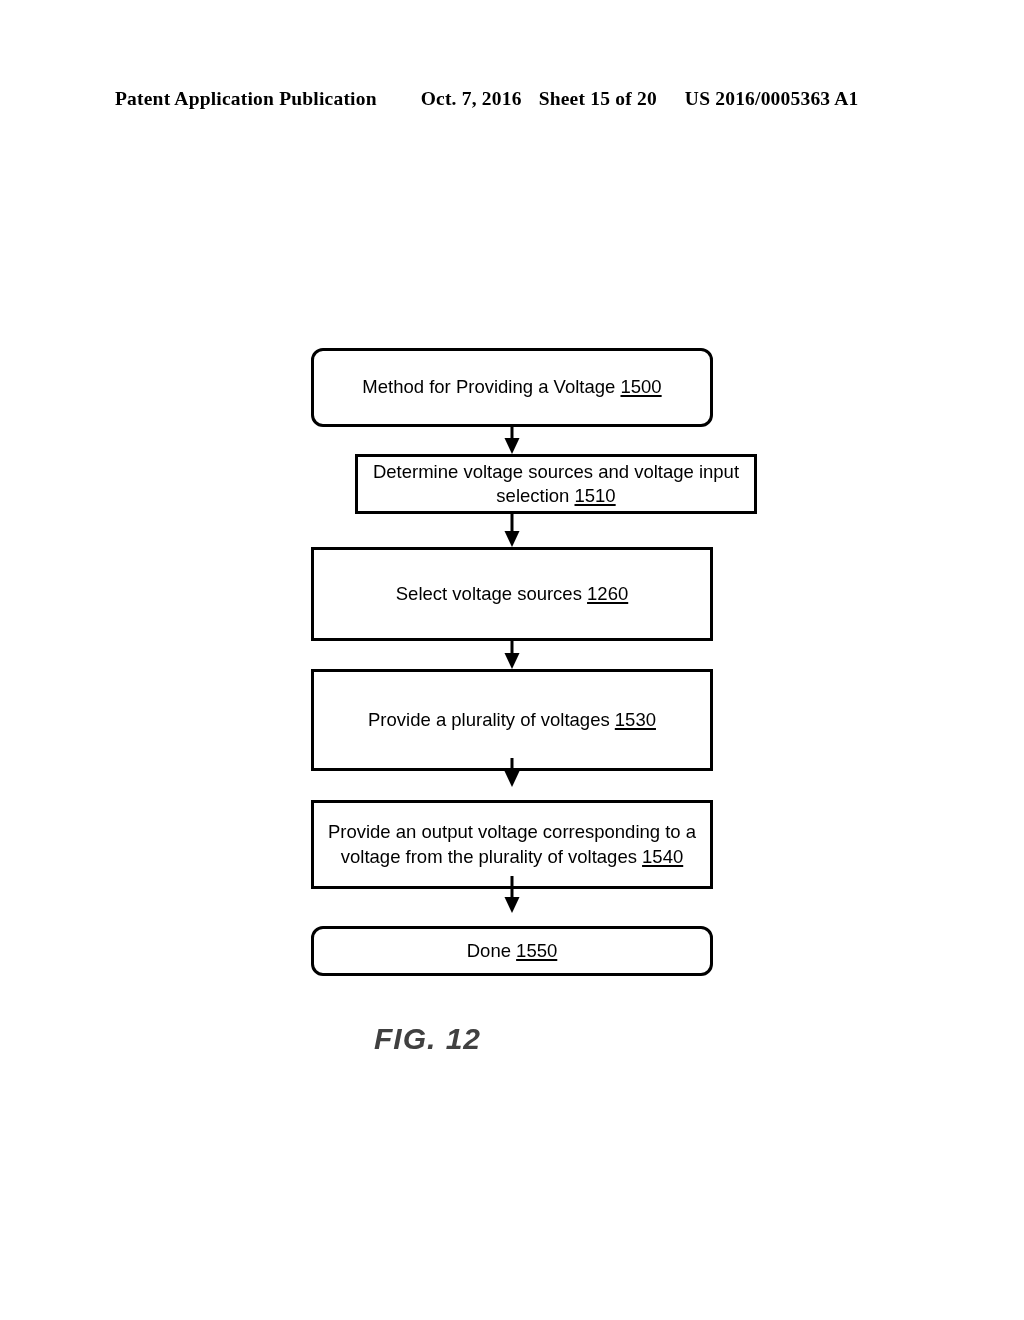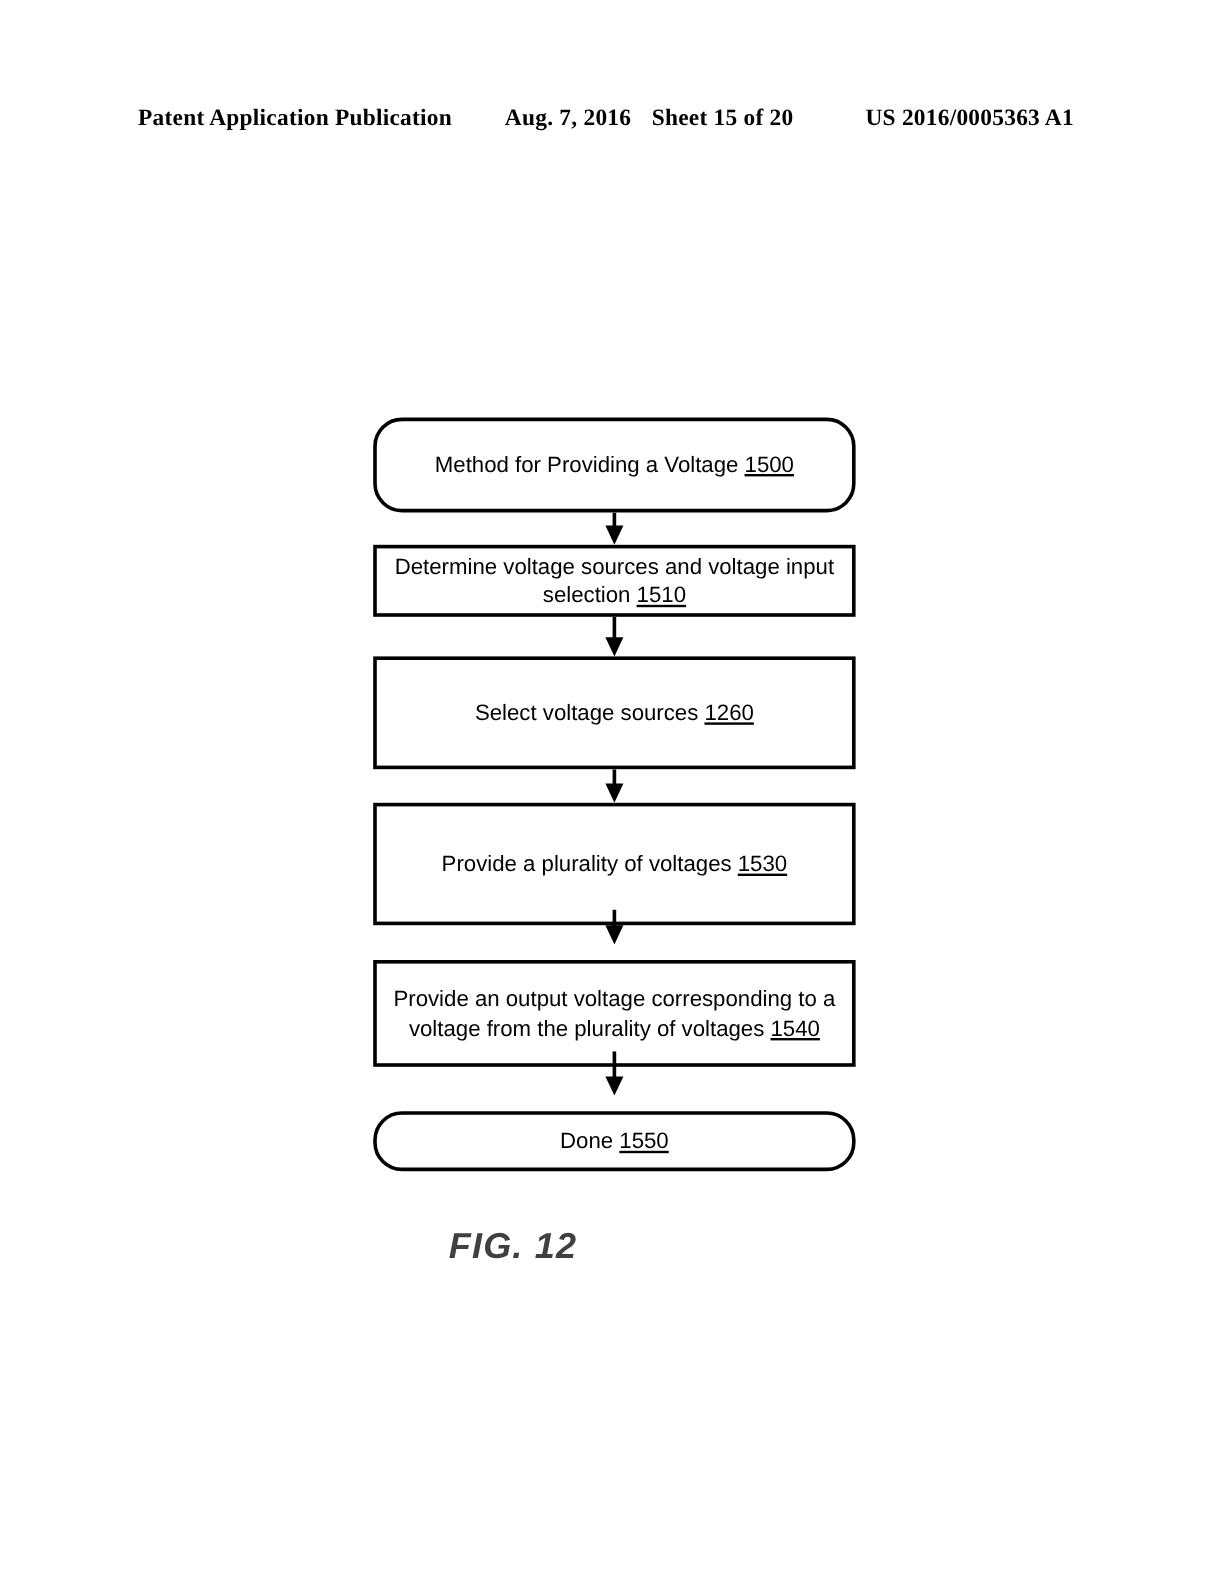--- a/index.html
+++ b/index.html
@@ -26,21 +26,21 @@
     font-family: "Liberation Serif", serif;
     font-weight: bold;
     font-size: 19.5px;
     letter-spacing: 0.2px;
     white-space: nowrap;
     display: flex;
     align-items: baseline;
   }
   .hdr-date     { margin-left: 44px; }
   .hdr-sheet    { margin-left: 17px; }
-  .hdr-docnum   { margin-left: 60px; }
+  .hdr-docnum   { margin-left: 28px; }
 
   
   #flowchart {
     position: absolute;
     left: 311px;
     top: 348px;
     width: 402px;
   }
 
   .node {
@@ -50,26 +50,26 @@
     background: #ffffff;
     display: flex;
     align-items: center;
     justify-content: center;
     text-align: center;
     font-family: "Liberation Sans", sans-serif;
     font-size: 18.5px;
     line-height: 1.30;
     color: #000000;
   }
-  .node.terminal { border-radius: 24px; }
+  .node.terminal { border-radius: 12px; }
   .node .node-text { padding: 0 10px; }
 
   
   .n0 { width: 402px; height: 79px;  margin-top: 0;   }
-  .n1 { width: 402px; height: 60px;  margin-top: 27px; }
+  .n1 { width: 402px; height: 60px;  margin-top: 27px; margin-left: 44px; }
   .n2 { width: 402px; height: 94px;  margin-top: 33px; }
   .n3 { width: 402px; height: 102px;  margin-top: 28px; }
   .n4 { width: 402px; height: 89px;  margin-top: 29px; }
   .n5 { width: 402px; height: 50px;  margin-top: 37px; }
 
   .n4 .node-text { padding: 0 4px; }
 
   
   .ref {
     text-decoration: underline;
@@ -106,21 +106,21 @@
     font-size: 30px;
     letter-spacing: 1px;
     color: #404040;
   }
 </style>
 </head>
 <body>
 
 <div class="page-header">
   <span>Patent Application Publication</span>
-  <span class="hdr-date">Aug. 7, 2016</span>
+  <span class="hdr-date">Oct. 7, 2016</span>
   <span class="hdr-sheet">Sheet 15 of 20</span>
   <span class="hdr-docnum">US 2016/0005363 A1</span>
 </div>
 
 <div id="flowchart">
 
   <div class="node terminal n0">
     <div class="node-text">
       <span>Method for Providing a Voltage</span>
       <span class="ref">1500</span>

